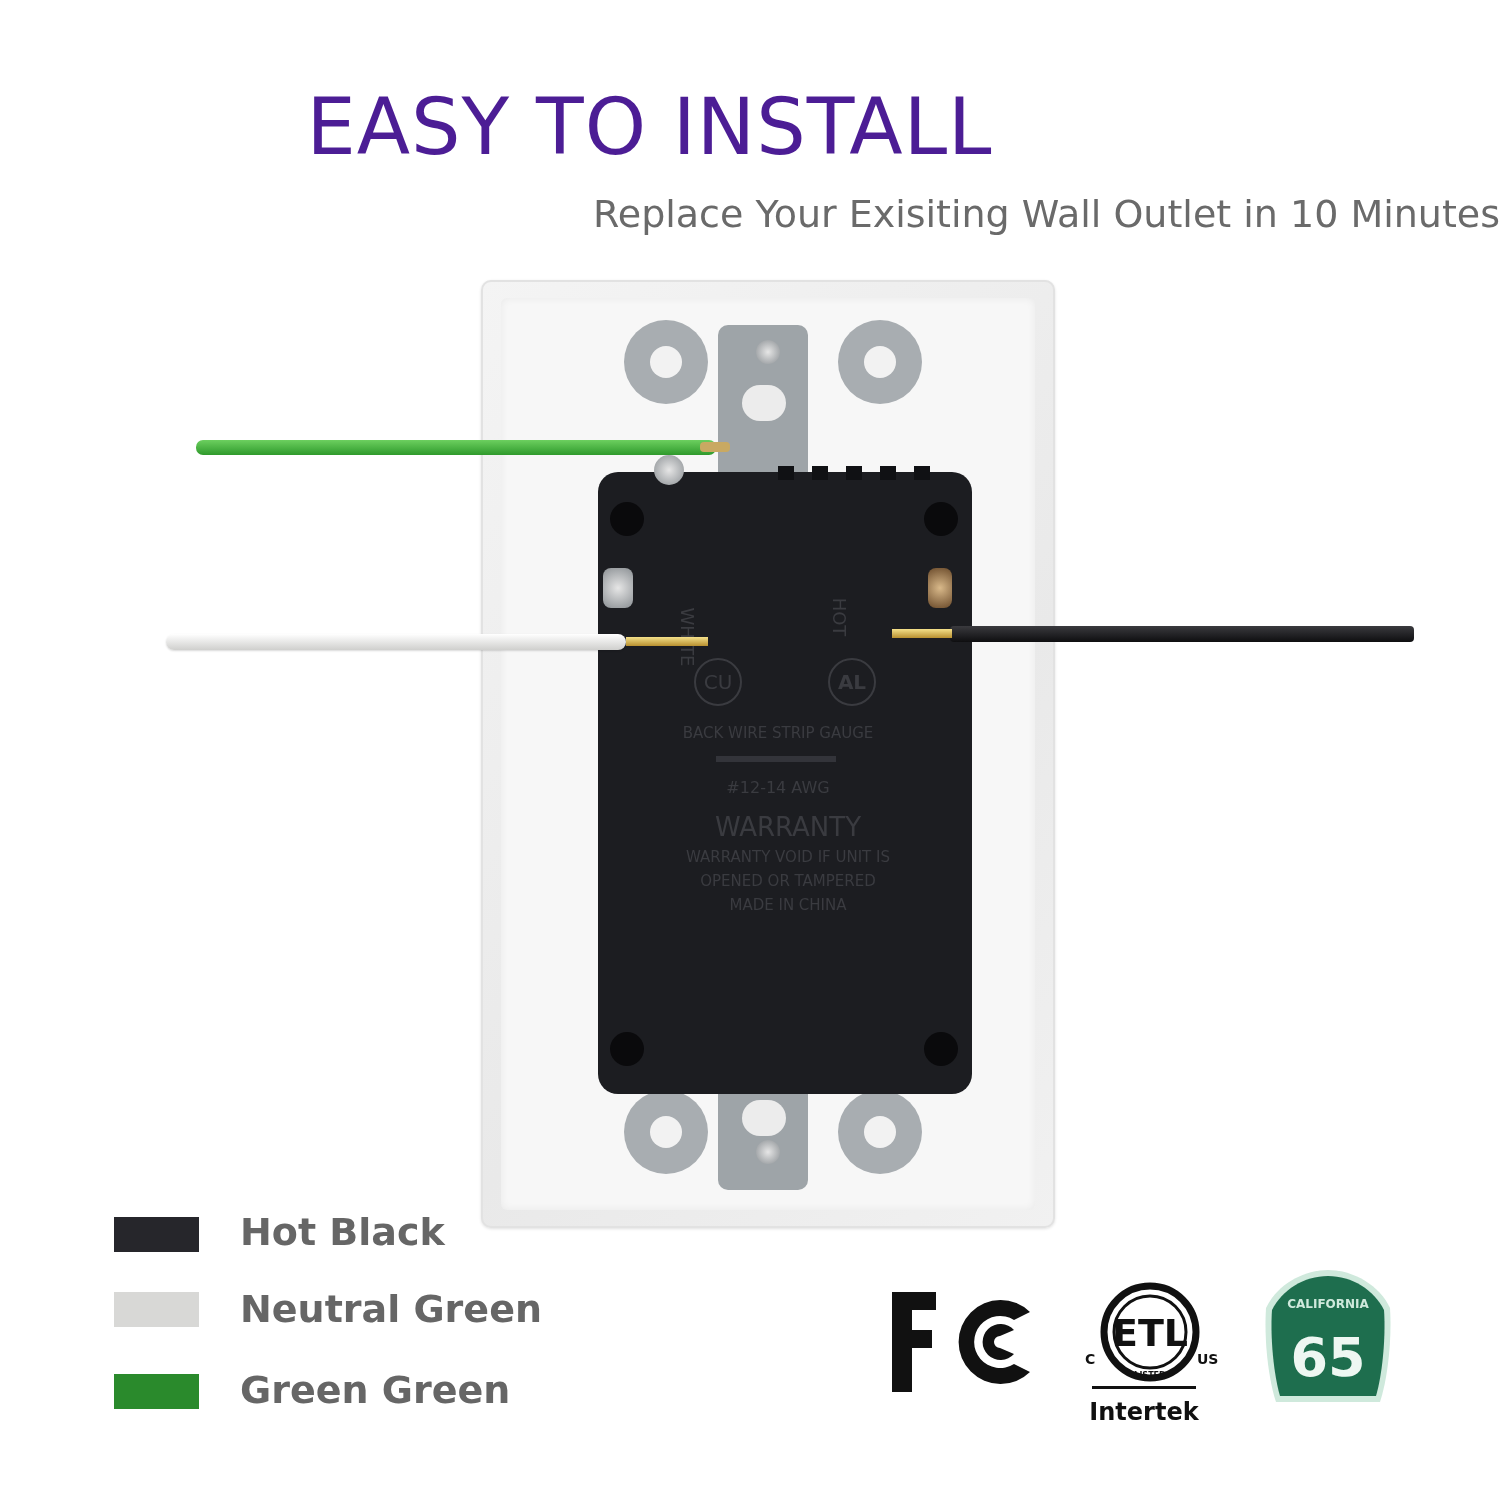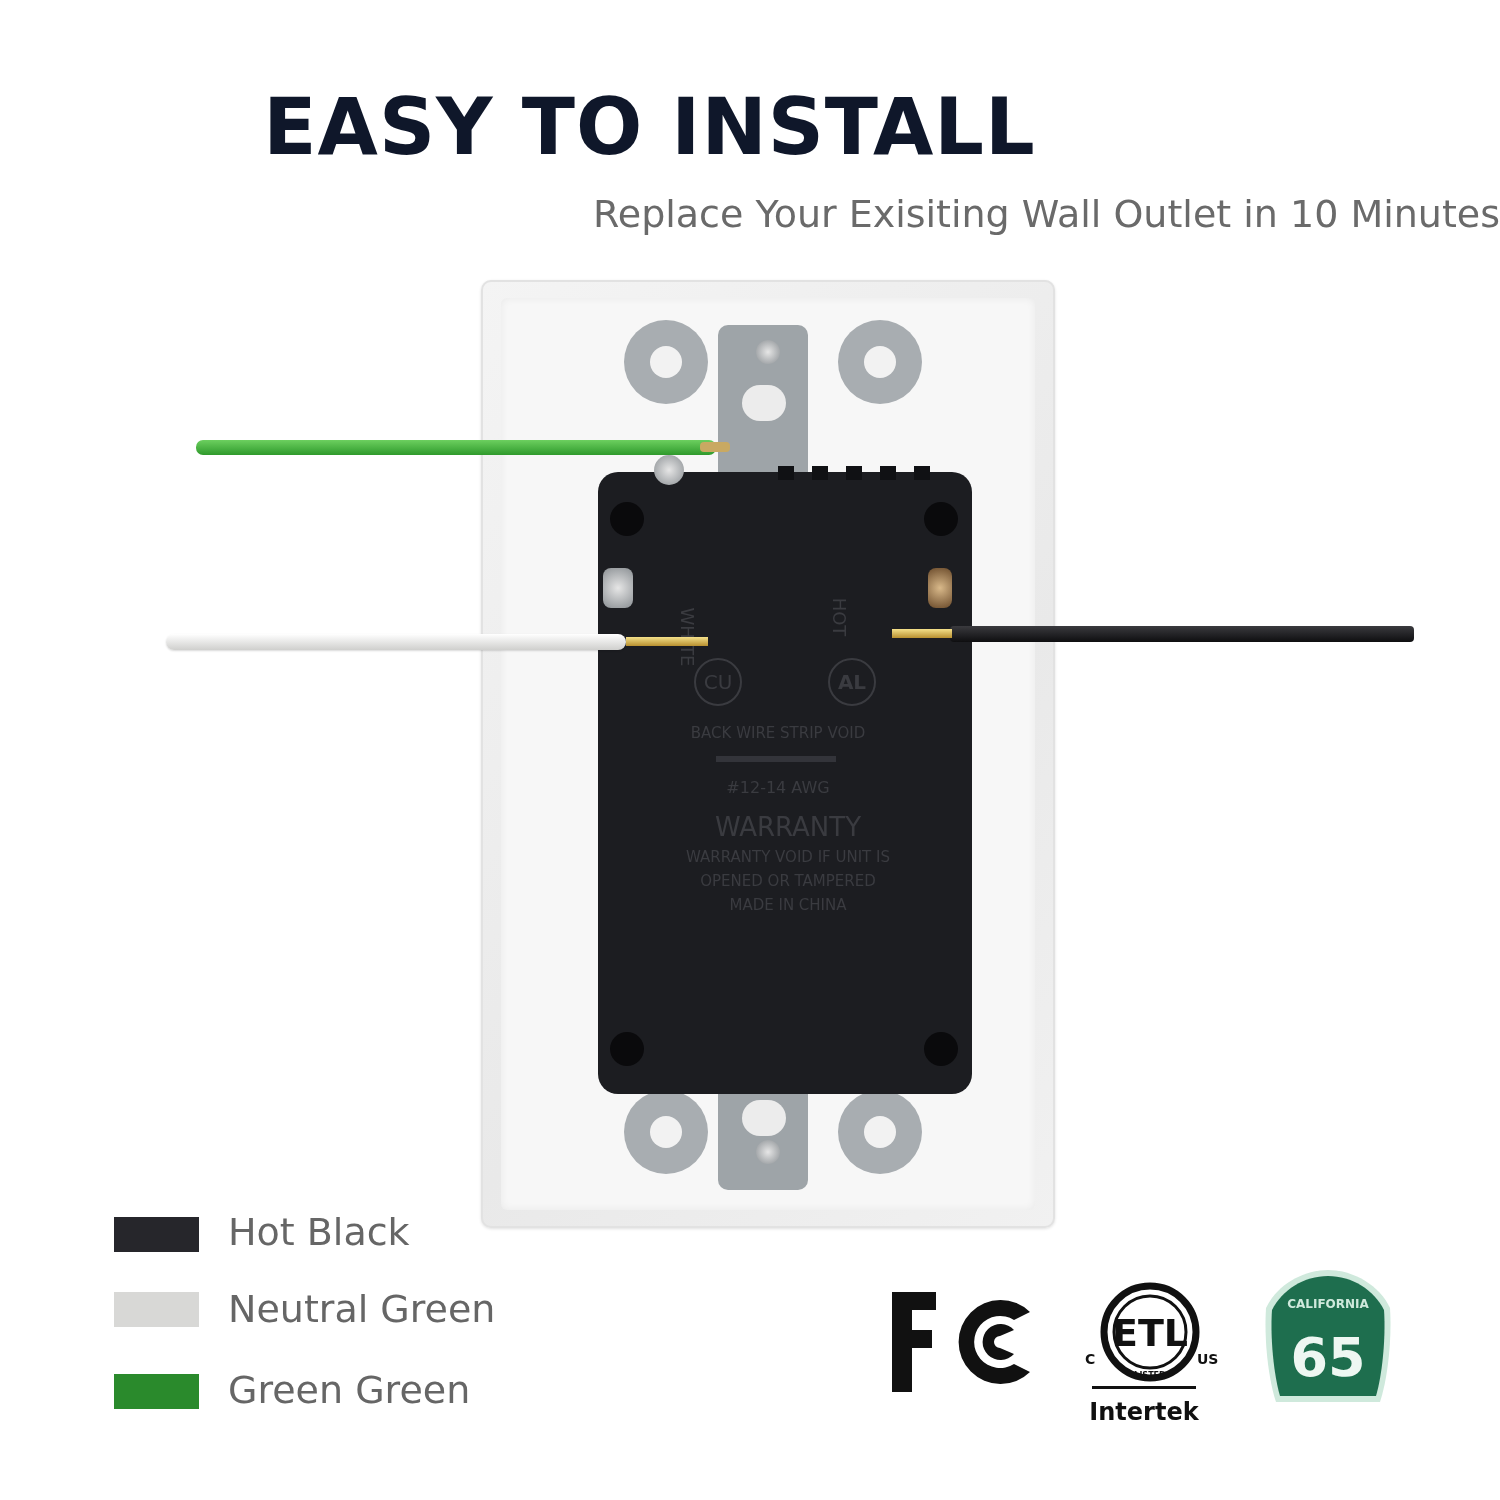--- a/index.html
+++ b/index.html
@@ -1,32 +1,32 @@
 <!DOCTYPE html>
 <html><head>
 <meta charset="utf-8">
 <style>
   html,body{margin:0;padding:0;background:#ffffff;}
   body{width:1500px;height:1500px;position:relative;overflow:hidden;font-family:"DejaVu Sans",sans-serif;}
-  .title{position:absolute;left:0;width:1299px;top:82px;text-align:center;font-size:78px;color:#0f172a;letter-spacing:1px;font-weight:bold;}
+  .title{position:absolute;left:0;width:1299px;top:82px;text-align:center;font-size:78px;color:#4c1d95;letter-spacing:1px;font-weight:normal;}
   .subtitle{position:absolute;left:0;width:1500px;top:192px;text-align:right;font-size:38px;color:#6a6a6a;}
   .plate{position:absolute;left:481px;top:280px;width:574px;height:948px;background:linear-gradient(135deg,#f4f4f4,#e9e9e9 60%,#f1f1f1);border-radius:10px;box-shadow:inset 0 0 0 2px #e2e2e2, 0 1px 3px rgba(0,0,0,.12);}
   .plate-inner{position:absolute;left:20px;top:18px;right:20px;bottom:18px;border-radius:6px;background:#f7f7f7;box-shadow:inset 0 0 8px rgba(0,0,0,.06);}
   .strap{position:absolute;background:#9ea4a8;}
   .ear{position:absolute;width:84px;height:84px;border-radius:50%;background:#a8adb1;}
   .ear .hole{position:absolute;left:26px;top:26px;width:32px;height:32px;border-radius:50%;background:#f2f2f2;}
   .screw{position:absolute;width:24px;height:24px;border-radius:50%;background:radial-gradient(circle,#e6e6e6,#8a8f93);}
   .body{position:absolute;left:598px;top:472px;width:374px;height:622px;background:#1c1d21;border-radius:20px;}
   .corner{position:absolute;width:34px;height:34px;border-radius:50%;background:#0a0a0c;}
   .vent{position:absolute;width:16px;height:14px;background:#101114;}
   .emb{position:absolute;color:#3a3b40;font-size:22px;text-align:center;font-family:"DejaVu Sans",sans-serif;}
   .circ{position:absolute;width:44px;height:44px;border-radius:50%;border:2px solid #3a3b40;color:#3a3b40;font-size:20px;text-align:center;line-height:44px;}
   .wire{position:absolute;}
   .legend-swatch{position:absolute;left:114px;width:85px;height:35px;}
-  .legend-label{position:absolute;left:228px;font-size:38px;color:#666666;}
+  .legend-label{position:absolute;left:240px;font-size:38px;color:#666666;font-weight:bold;}
   .fcc{position:absolute;left:892px;top:1292px;width:140px;height:100px;}
   .etl{position:absolute;left:1075px;top:1280px;width:150px;height:150px;}
   .ca{position:absolute;left:1262px;top:1268px;width:132px;height:140px;}
 </style>
 </head>
 <body>
 
 <div class="title">EASY TO INSTALL</div>
 <div class="subtitle">Replace Your Exisiting Wall Outlet in 10 Minutes</div>
 
@@ -67,21 +67,21 @@
     <div class="vent" style="left:180px;top:-6px;"></div>
     <div class="vent" style="left:214px;top:-6px;"></div>
     <div class="vent" style="left:248px;top:-6px;"></div>
     <div class="vent" style="left:282px;top:-6px;"></div>
     <div class="vent" style="left:316px;top:-6px;"></div>
 
     <div class="emb" style="left:100px;top:120px;transform:rotate(90deg);transform-origin:left top;width:90px;font-size:18px;">WHITE</div>
     <div class="emb" style="left:252px;top:110px;transform:rotate(90deg);transform-origin:left top;width:70px;font-size:18px;">HOT</div>
     <div class="circ" style="left:96px;top:186px;">CU</div>
     <div class="circ" style="left:230px;top:186px;font-weight:bold;">AL</div>
-    <div class="emb" style="left:80px;top:252px;width:200px;font-size:15px;">BACK WIRE STRIP VOID</div>
+    <div class="emb" style="left:80px;top:252px;width:200px;font-size:15px;">BACK WIRE STRIP GAUGE</div>
     <div style="position:absolute;left:118px;top:284px;width:120px;height:6px;background:#33343a;"></div>
     <div class="emb" style="left:100px;top:306px;width:160px;font-size:16px;">#12-14 AWG</div>
     <div class="emb" style="left:80px;top:340px;width:220px;font-size:26px;">WARRANTY</div>
     <div class="emb" style="left:60px;top:376px;width:260px;font-size:15px;">WARRANTY VOID IF UNIT IS</div>
     <div class="emb" style="left:60px;top:400px;width:260px;font-size:15px;">OPENED OR TAMPERED</div>
     <div class="emb" style="left:60px;top:424px;width:260px;font-size:15px;">MADE IN CHINA</div>
   </div>
 
   <div class="screw" style="left:603px;top:568px;width:30px;height:40px;border-radius:8px;"></div>
   <div class="screw" style="left:928px;top:568px;width:24px;height:40px;border-radius:8px;background:radial-gradient(circle,#d9b98a,#6a4a2a);"></div>

